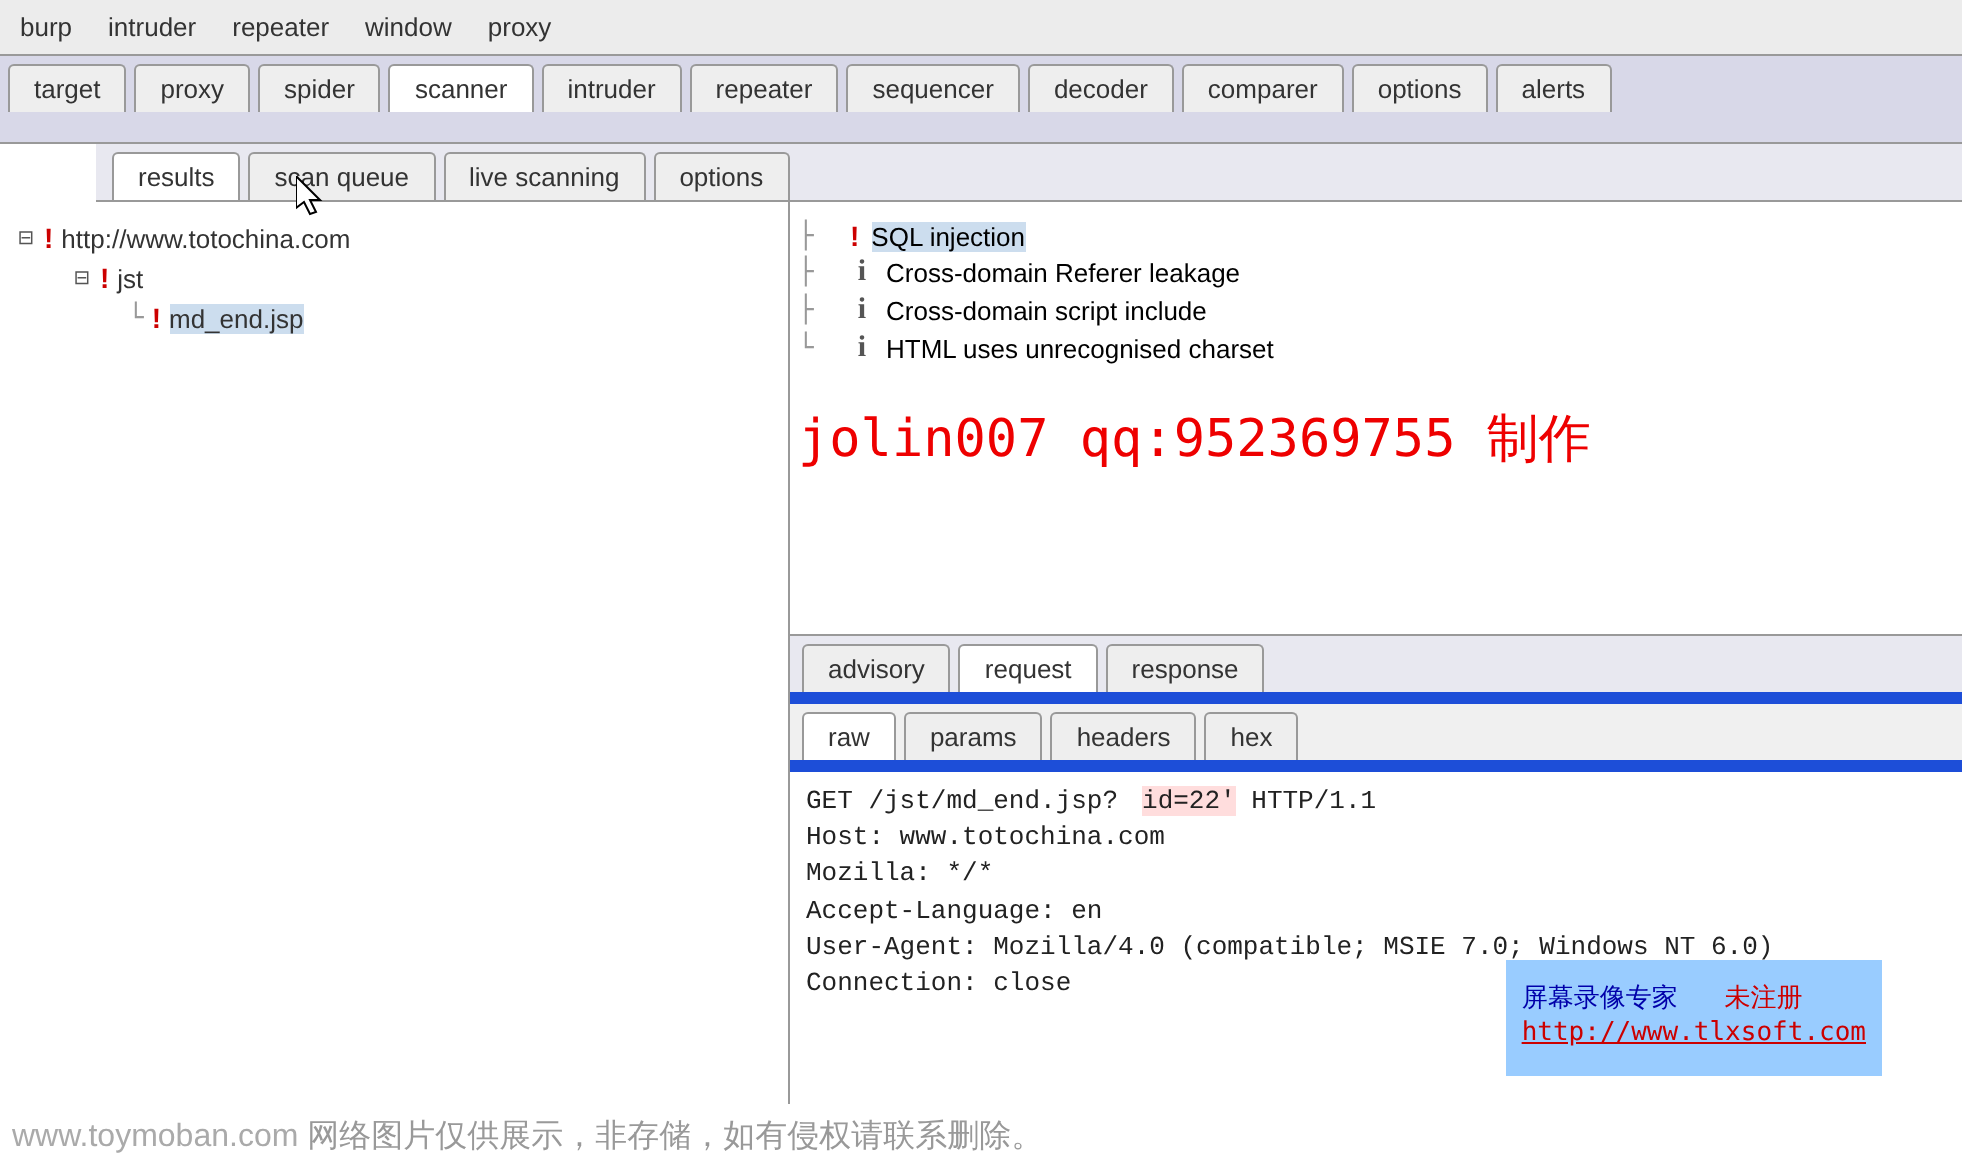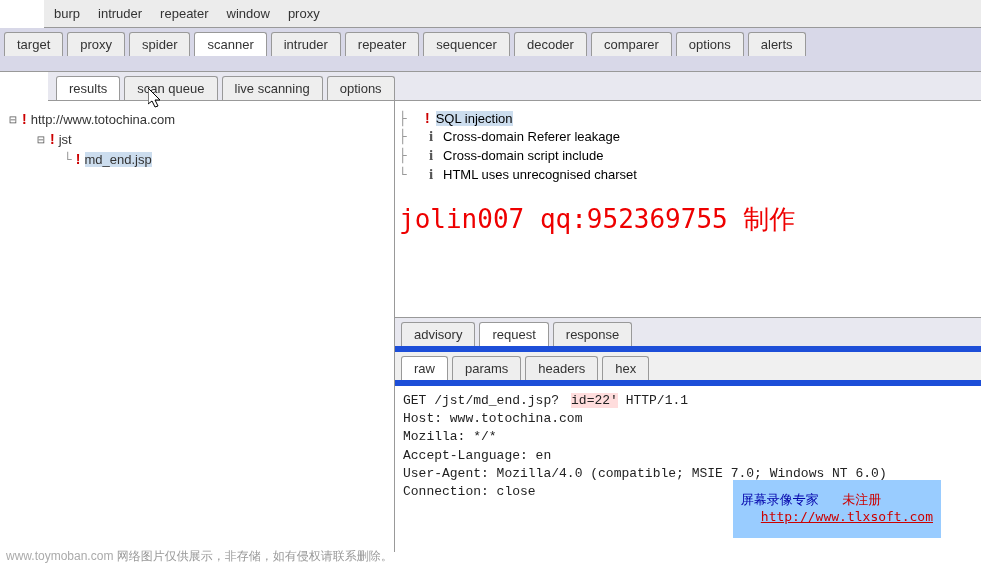--- a/index.html
+++ b/index.html
@@ -1,18 +1,18 @@
 <!DOCTYPE html>
 <html><head>
 <meta charset="utf-8">
 <style>
 * { box-sizing: border-box; margin: 0; padding: 0; }
 body { font-family: Arial, sans-serif; font-size: 13px; background: #fff; width: 981px; height: 581px; overflow: hidden; position: relative; }
 
-.menubar { display: flex; gap: 18px; padding: 6px 10px; background: #ececec; border-bottom: 1px solid #999; margin-left: 44px; }
+.menubar { display: flex; gap: 18px; padding: 6px 10px; background: #ececec; border-bottom: 1px solid #999; }
 .menubar span { color: #333; cursor: pointer; }
 
 .tabrow { display: flex; background: #d8d8e8; border-bottom: 1px solid #999; padding: 4px 4px 15px 4px; gap: 4px; }
 .tab { padding: 4px 12px; background: #eee; border: 1px solid #999; border-bottom: none; border-radius: 3px 3px 0 0; cursor: pointer; color: #333; }
 .tab.active { background: #fff; }
 
 .subtabrow { display: flex; background: #e8e8f0; border-bottom: 1px solid #999; padding: 4px 4px 0 8px; gap: 4px; margin-left: 48px; }
 
 .main { display: flex; height: calc(100% - 130px); }
 .left-panel { width: 395px; border-right: 1px solid #999; padding: 8px; overflow: auto; }
@@ -37,25 +37,25 @@
 .watermark { font-family: "SimSun", monospace; font-size: 26px; color: #e00; padding: 10px 0 0 4px; }
 
 .detail-area { border-top: 1px solid #999; margin-top: 80px; display: flex; flex-direction: column; flex: 1; }
 .detail-tabs, .raw-tabs { display: flex; gap: 4px; padding: 4px 6px 0 6px; background: #e8e8f0; border-bottom: 6px solid #1d4ed8; }
 .raw-tabs { background: #f0f0f0; }
 
 .raw-content { font-family: "Courier New", monospace; font-size: 13px; padding: 6px 8px; line-height: 1.4; white-space: pre; color: #222; position: relative; }
 .hl-red { background: #fdd; margin-left: 12px; }
 
 .overlay-badge { position: absolute; right: 40px; top: 480px; background: #9cf; font-family: "SimSun", monospace; font-size: 13px; padding: 12px 8px; line-height: 1.3; }
-.overlay-badge .l2 { color: #c00; text-decoration: underline; margin-left: 20px; }
+.overlay-badge .l2 { color: #c00; text-decoration: underline; }
 .overlay-badge .l1 { color: #00a; }
 .overlay-badge .r1 { color: #c00; }
 
-.footer { position: absolute; bottom: 16px; left: 6px; font-size: 12px; color: #999; }
+.footer { position: absolute; bottom: 2px; left: 6px; font-size: 16px; color: #999; }
 .footer .site { color: #aaa; }
 
 .cursor { position: absolute; left: 148px; top: 88px; pointer-events: none; }
 </style>
 </head>
 <body>
 
 <div class="menubar">
   <span>burp</span>
   <span>intruder</span>

